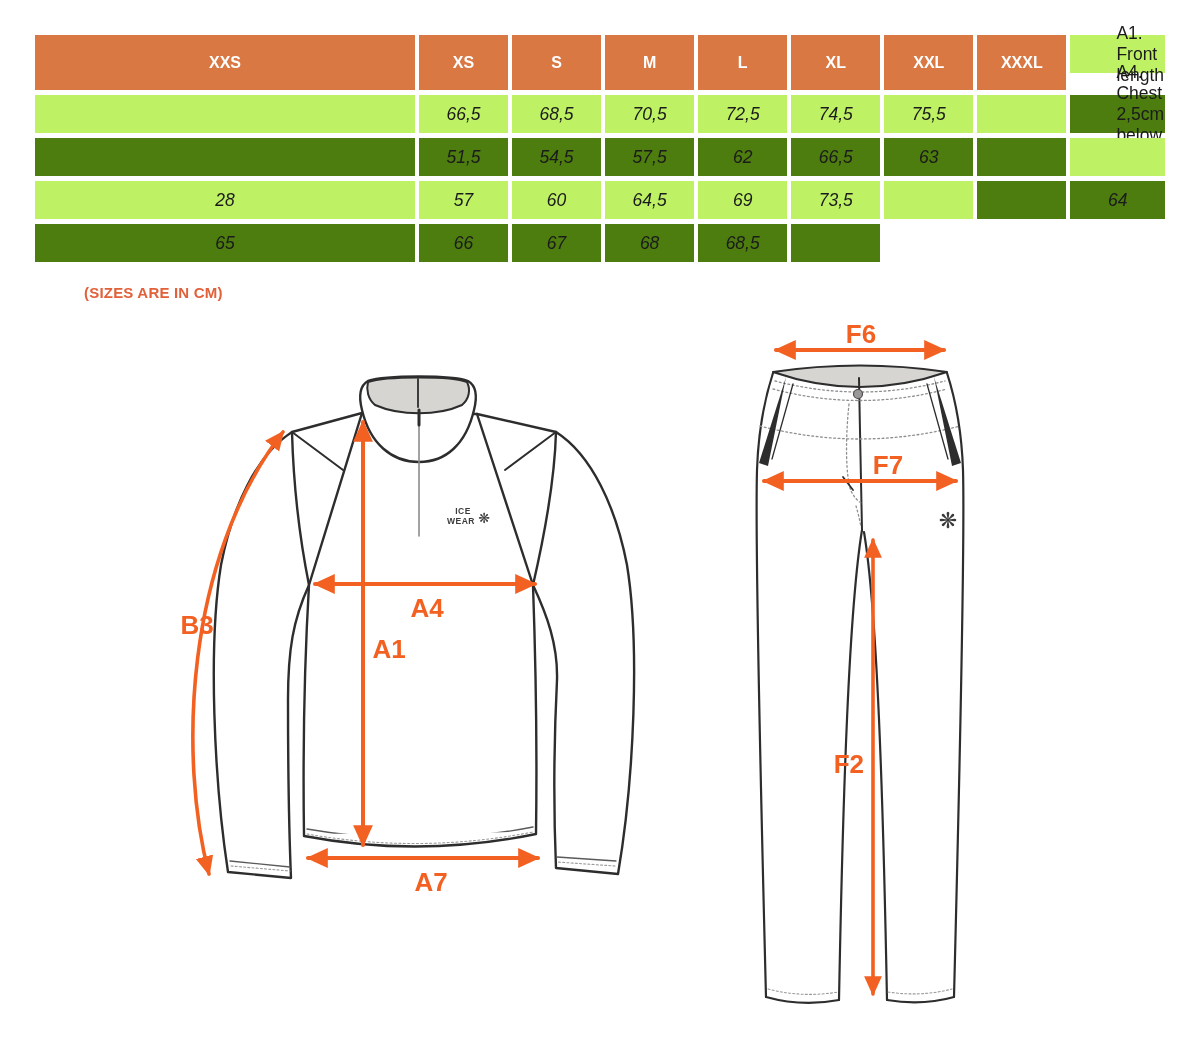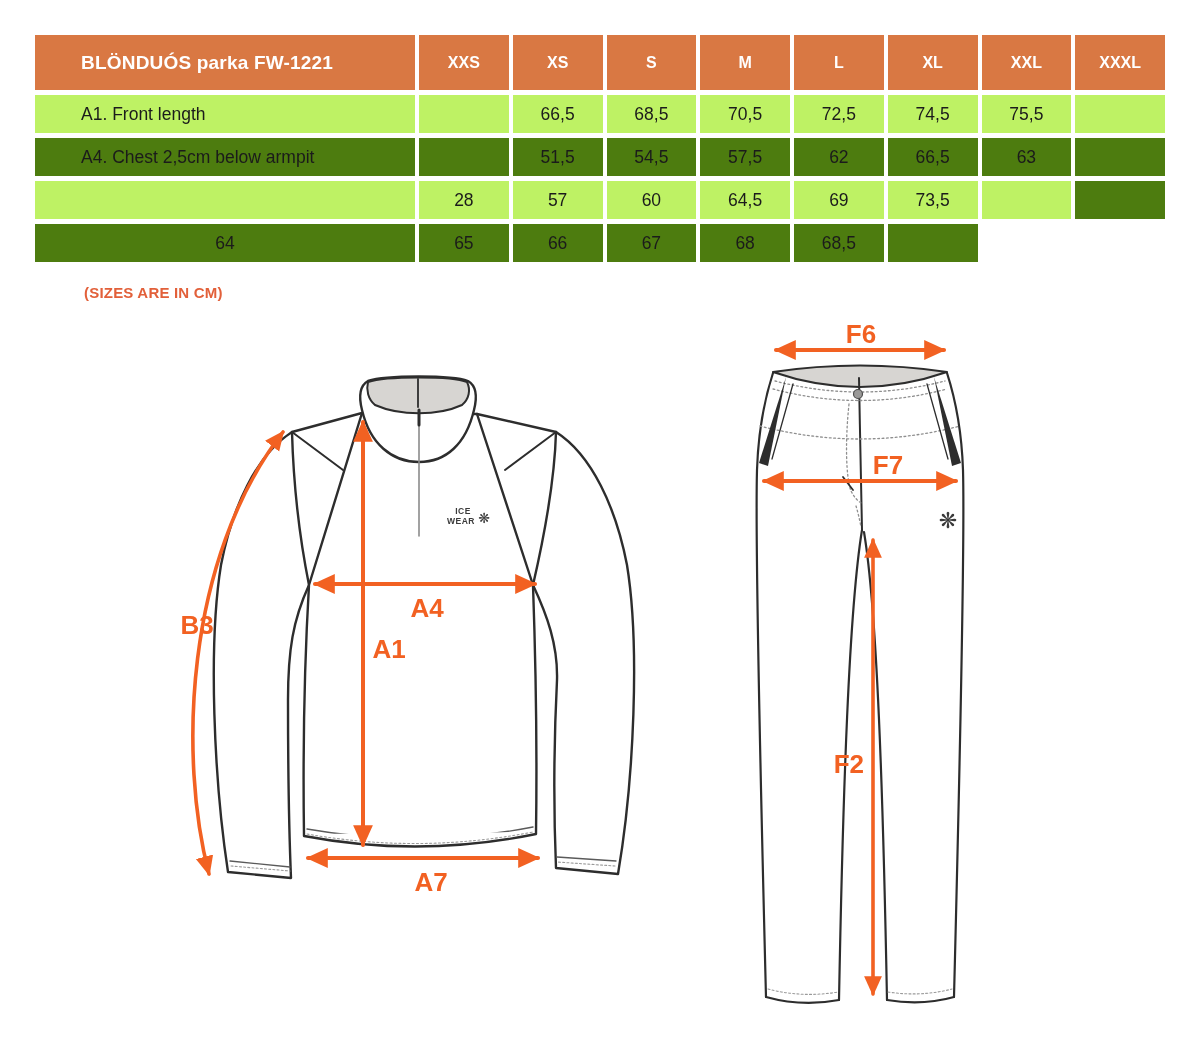--- a/index.html
+++ b/index.html
@@ -17,38 +17,37 @@
     display:flex; align-items:center; justify-content:center;
     font-weight:bold; font-size:16px; box-sizing:border-box;
   }
   .hcell.title { justify-content:flex-start; padding-left:46px; font-size:19px; letter-spacing:0.2px; }
   .lcell {
     height:38px; display:flex; align-items:center; padding-left:46px;
     font-size:17.5px; color:#1b1b1b; box-sizing:border-box;
   }
   .vcell {
     height:38px; display:flex; align-items:center; justify-content:center;
-    font-size:17.5px; color:#1b1b1b;
+    font-size:17.5px; color:#1b1b1b;font-style:italic;
   }
   .r-dark  { background:#bef264; }
   .r-light { background:#4d7c0f; }
   .note {
     position:absolute; left:84px; top:284px;
     color:#E2603A; font-weight:bold; font-size:15px; letter-spacing:0.2px;
   }
   .diagram-svg { position:absolute; left:0; top:310px; }
   .dim-label { font-size:26px; font-weight:600; fill:#F26122; font-family:"Liberation Sans",sans-serif; }
   .logo-text { font-weight:bold; fill:#3b3b3b; font-family:"Liberation Sans",sans-serif; letter-spacing:0.5px; }
 </style>
 </head>
 <body>
 
 <div class="size-table">
 
-  <div class="hcell title">BLÖNDUÓS parka FW-1221</div>
   <div class="hcell">XXS</div>
   <div class="hcell">XS</div>
   <div class="hcell">S</div>
   <div class="hcell">M</div>
   <div class="hcell">L</div>
   <div class="hcell">XL</div>
   <div class="hcell">XXL</div>
   <div class="hcell">XXXL</div>
 
   <div class="lcell r-dark">A1. Front length</div>

